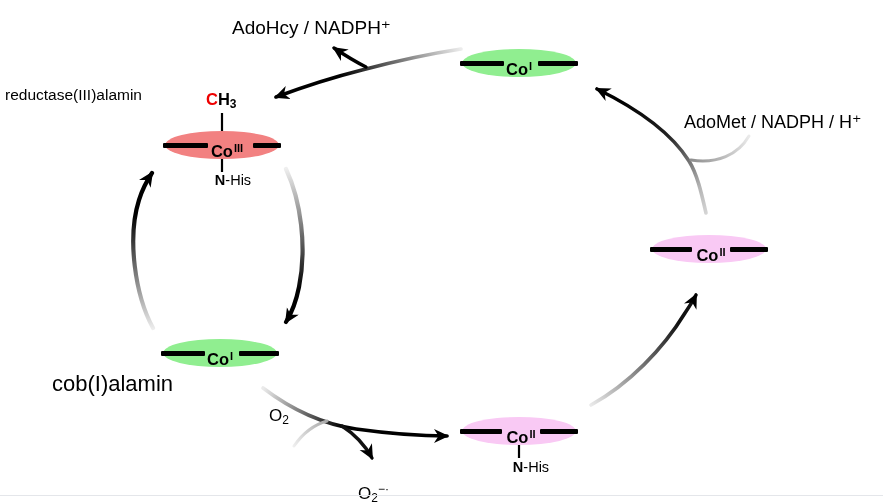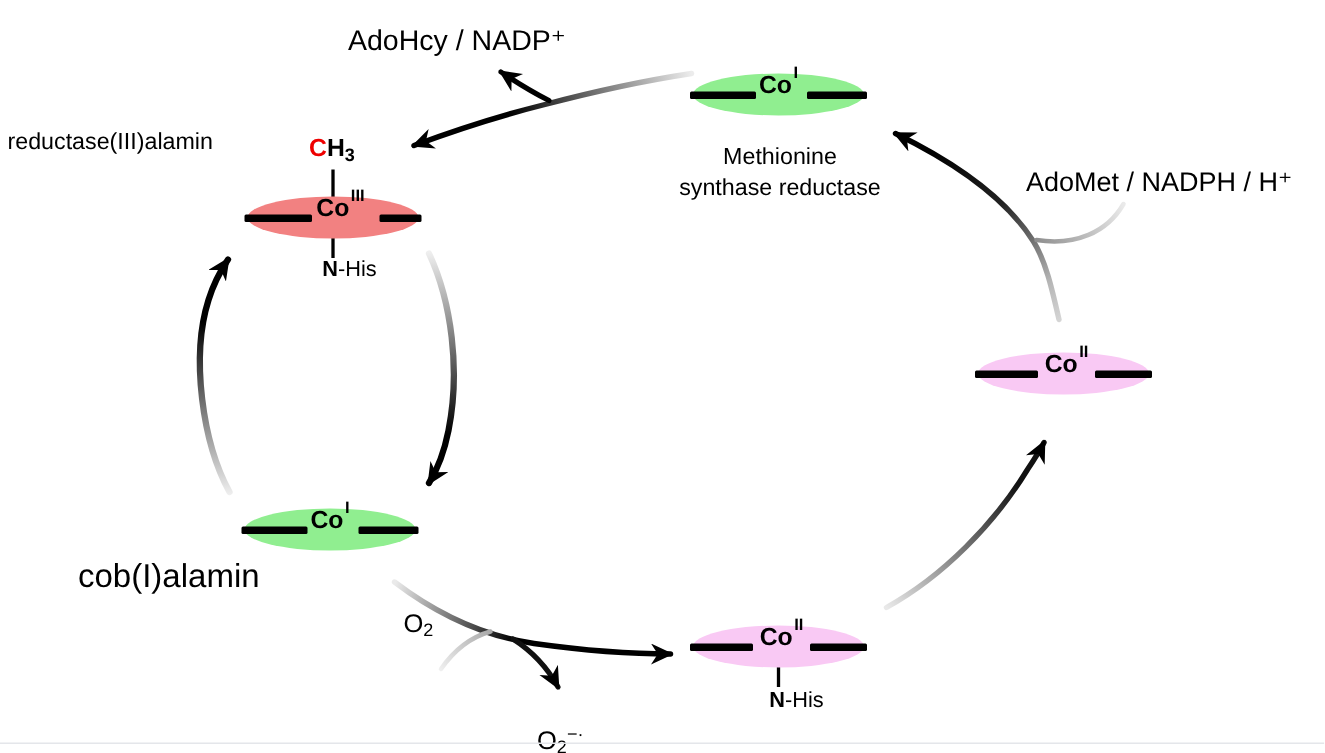--- a/index.html
+++ b/index.html
@@ -12,21 +12,21 @@
   .center{text-align:center;}
   
   .cofactor{position:absolute;width:114px;height:28px;border-radius:50%;}
   .cofactor.red{background:#f28181;}
   .cofactor.green{background:#90ee90;}
   .cofactor.pink{background:#f9c9f4;}
   .bar{position:absolute;top:12px;height:4.5px;background:#000;border-radius:1px;}
   .bar-l{left:-2px;}
   .bar-r{right:-2px;}
   .co-label{
-    position:absolute;inset:0;display:flex;align-items:flex-start;justify-content:center;
+    position:absolute;inset:0;display:flex;align-items:flex-end;justify-content:center;
     font-weight:bold;font-size:16.5px;line-height:1;
   }
   .co-label .oxid{position:relative;top:-5px;margin-left:1px;font-size:11px;font-weight:bold;}
   .sub{font-size:12px;vertical-align:-3px;}
   .sup{font-size:12px;vertical-align:6px;}
   .bold{font-weight:bold;}
   .red-c{color:#ee0000;font-weight:bold;}
   .bottom-rule{position:absolute;left:0;top:495px;width:883px;height:1px;background:#e4e6ea;}
 </style>
 </head>
@@ -133,28 +133,24 @@
 
   <div class="cofactor green" style="left:163px;top:339px">
     <div class="bar bar-l" style="width:44px"></div>
     <div class="bar bar-r" style="width:40px"></div>
     <div class="co-label">
       <span>Co</span>
         <span class="oxid">I</span>
     </div>
   </div>
 
-  <div class="lbl" style="left:232px;top:16px;font-size:19px">AdoHcy / NADP⁺</div>
+  <div class="lbl" style="left:232px;top:16px;font-size:19px">AdoHcy / NADPH⁺</div>
 
   <div class="lbl" style="left:5px;top:86px;font-size:15.5px">reductase(III)alamin</div>
 
-  <div class="lbl center" style="left:420px;top:94px;width:200px;font-size:15.5px;line-height:21px">
-    <div>Methionine</div>
-    <div>synthase reductase</div>
-  </div>
 
   <div class="lbl" style="left:684px;top:111px;font-size:18px">AdoMet / NADPH / H⁺</div>
 
 
   <div class="lbl" style="left:52px;top:371px;font-size:22px">cob(I)alamin</div>
 
   <div class="lbl bold" style="left:206px;top:90px;font-size:16.5px">
     <span class="red-c">C</span><span>H</span><span class="sub bold">3</span>
   </div>
 

